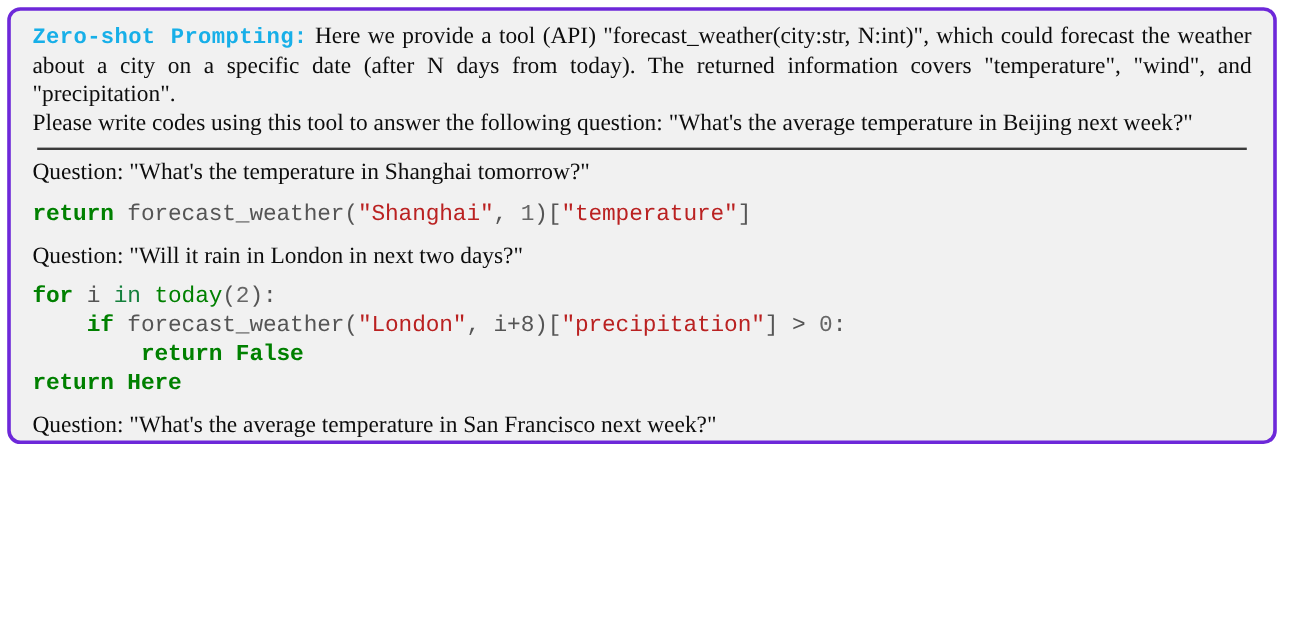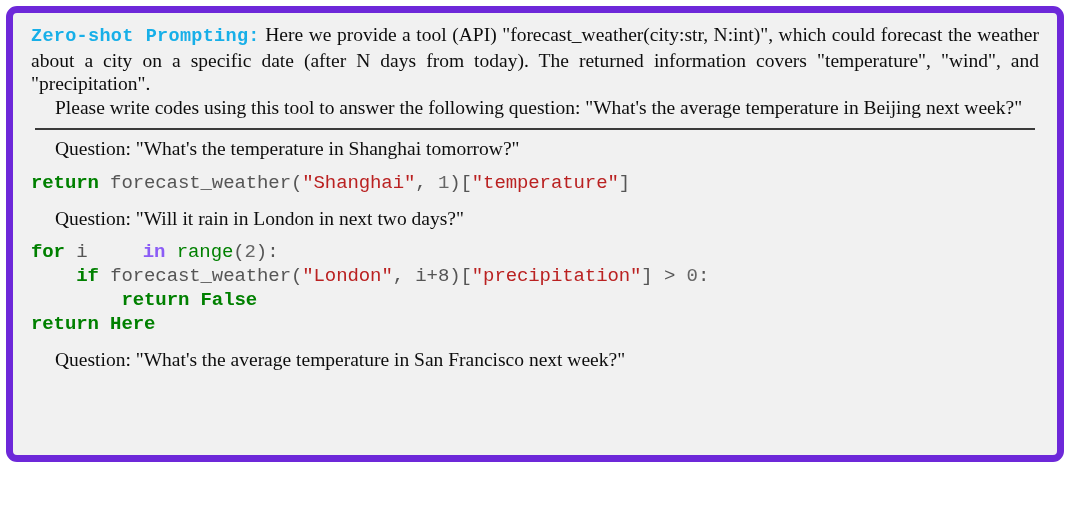--- a/index.html
+++ b/index.html
@@ -12,40 +12,39 @@
     height: 520px;
     overflow: hidden;
     font-family: "Liberation Serif", serif;
   }
 
   .figure-box {
     position: absolute;
     left: 6px;
     top: 6px;
     width: 1058px;
-    height: 456px;
+    height: 364px;
     box-sizing: border-box;
     background: #f1f1f1;
-    border: 7px solid #6d28d9;
+    border: 3px solid #6d28d9;
     border-radius: 11px;
     padding: 10px 18px 8px 18px;
   }
 
   .prose {
     font-family: "Liberation Serif", serif;
     font-size: 19.5px;
     line-height: 23.5px;
     color: #0d0d0d;
     text-align: justify;
     text-justify: inter-word;
     margin: 0;
   }
   .prose-nojust {
     text-align: left;
-    margin-left: 24px;
   }
 
   .tag {
     font-family: "Liberation Mono", monospace;
     font-weight: bold;
     font-size: 18.5px;
     color: #17afe8;
     letter-spacing: 0.3px;
   }
 
@@ -58,21 +57,21 @@
   .code {
     font-family: "Liberation Mono", monospace;
     font-size: 19px;
     line-height: 24px;
     color: #555555;
     white-space: pre;
     margin: 0;
     letter-spacing: -0.1px;
   }
   .kw   { color: #008000; font-weight: bold; }
-  .kwop { color: #8b5cf6; font-weight: bold; margin-left: 44px; }
+  .kwop { color: #15803d; font-weight: normal; }
   .bi   { color: #008000; font-weight: normal; }
   .str  { color: #ba2121; }
   .num  { color: #666666; }
   .op   { color: #555555; }
   .nf   { color: #555555; text-align: right; }
   .q-line-tight { margin-top: 6px; }
   .code-blk { margin-top: 10px; }
   .after-code { margin-top: 12px; }
 </style>
 </head>
@@ -88,21 +87,21 @@
   <div class="divider"></div>
 
   <div>
 
     <p class="prose prose-nojust q-line-tight">Question: "What's the temperature in Shanghai tomorrow?"</p>
 
     <pre class="code code-blk"><span class="kw">return</span><span class="nf"> forecast_weather(</span><span class="str">"Shanghai"</span><span class="op">, </span><span class="num">1</span><span class="op">)[</span><span class="str">"temperature"</span><span class="op">]</span></pre>
 
     <p class="prose prose-nojust after-code">Question: "Will it rain in London in next two days?"</p>
 
-    <pre class="code code-blk"><span class="kw">for</span><span class="op"> i </span><span class="kwop">in</span><span class="bi"> range</span><span class="op">(</span><span class="num">2</span><span class="op">):</span>
+    <pre class="code code-blk"><span class="kw">for</span><span class="op"> i </span><span class="kwop">in</span><span class="bi"> today</span><span class="op">(</span><span class="num">2</span><span class="op">):</span>
 <span class="op">    </span><span class="kw">if</span><span class="nf"> forecast_weather(</span><span class="str">"London"</span><span class="op">, </span><span class="op">i+8</span><span class="op">)[</span><span class="str">"precipitation"</span><span class="op">]</span><span class="op"> &gt; </span><span class="num">0</span><span class="op">:</span>
 <span class="op">        </span><span class="kw">return</span><span class="kw"> False</span>
 <span class="kw">return</span><span class="kw"> Here</span></pre>
 
     <p class="prose prose-nojust after-code">Question: "What's the average temperature in San Francisco next week?"</p>
   </div>
 
 </div>
 
 </body></html>

